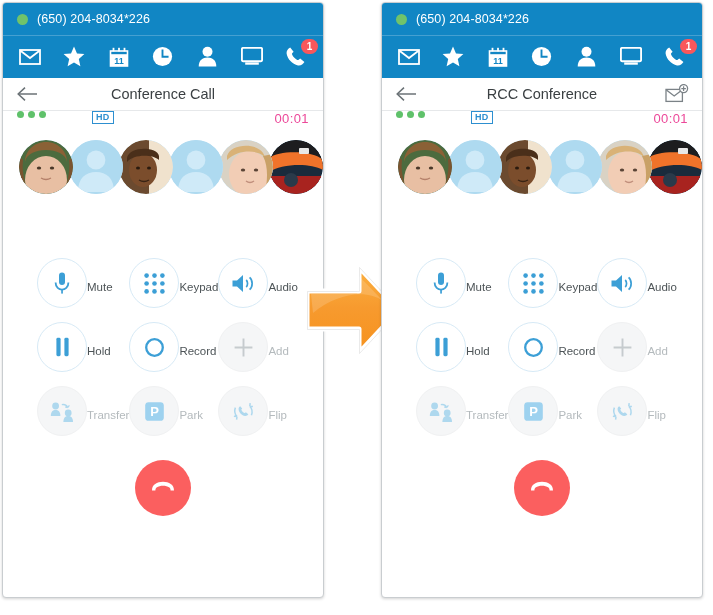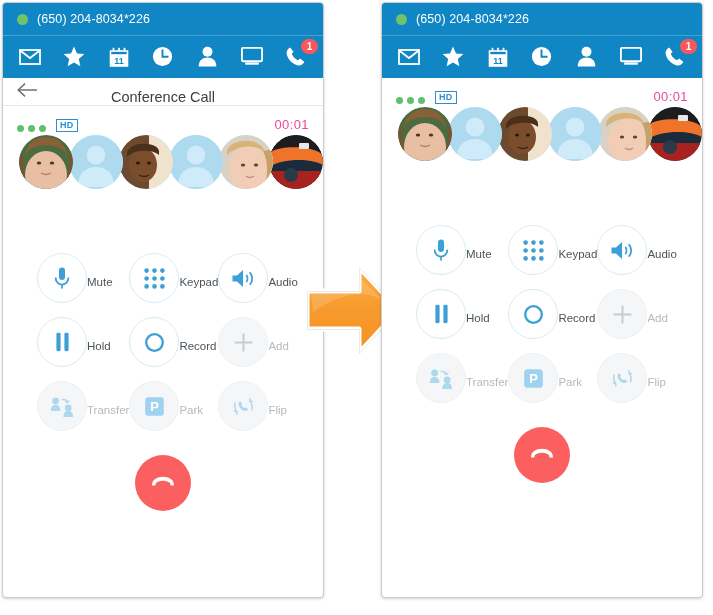--- a/index.html
+++ b/index.html
@@ -83,24 +83,24 @@
     font-size: 10px;
     font-weight: bold;
     line-height: 15px;
     text-align: center;
     padding: 0 4px;
   }
 
   
   .title-bar {
     position: relative;
-    height: 28px;
+    height: 33px;
     border-bottom: 1px solid #e6e8ea;
     display: flex;
-    align-items: flex-end;
+    align-items: center;
   }
   .back-arrow {
     position: absolute;
     left: 10px;
     width: 30px; height: 30px;
     display: flex; align-items: center; justify-content: center;
     cursor: pointer;
   }
   .title-text {
     flex: 1;
@@ -114,21 +114,22 @@
     width: 26px; height: 22px;
     display: flex; align-items: center; justify-content: center;
     cursor: pointer;
   }
 
   
   .status-strip {
     height: 26px;
     padding: 0 14px;
     display: flex;
-    align-items: flex-end;
+    align-items: flex-start;
+    gap: 36px;
   }
   .sig-dots { display: flex; gap: 4px; }
   .sig-dots i {
     width: 7px; height: 7px; border-radius: 50%;
     background: #5fc16a; display: block;
   }
   .hd-badge {
     margin-left: 10px;
     border: 1px solid #2d8fd0;
     color: #2d8fd0;
@@ -582,20 +583,37 @@
         </div>
         <div class="nav-icon">
           <svg width="21" height="21" viewBox="0 0 21 21">
               <path d="M5.2 1.5 C3 2.6 1.2 5 1.6 7.6 C2.4 13.2 7.3 18.3 13 19.4 C15.6 19.9 18.2 18.2 19.4 16 L15.2 12.5 C14.2 13.3 13.3 14.4 12.2 13.9 C9.8 12.7 8.1 10.9 7.1 8.6 C6.6 7.5 7.8 6.7 8.6 5.8 Z" fill="#fff"></path>
             </svg>
           <span class="badge">1</span>
         </div>
       </div>
     </div>
 
+    <div class="title-bar">
+      <div class="back-arrow">
+        <svg width="22" height="16" viewBox="0 0 22 16">
+            <path d="M1.2 8 H20" stroke="#6b7276" stroke-width="1.5" fill="none"></path>
+            <path d="M8 1.6 L1.2 8 L8 14.4" stroke="#6b7276" stroke-width="1.5" fill="none"></path>
+          </svg>
+      </div>
+      <div class="title-text">RCC Conference</div>
+      <div class="invite-icon">
+        <svg width="24" height="21" viewBox="0 0 24 21">
+          <rect x="1" y="5.4" width="16.4" height="12" fill="none" stroke="#7b8287" stroke-width="1.3"></rect>
+          <path d="M1.4 5.9 L9.2 12 L17 5.9" fill="none" stroke="#7b8287" stroke-width="1.3"></path>
+          <circle cx="18.6" cy="4.6" r="4" fill="#ffffff" stroke="#7b8287" stroke-width="1.3"></circle>
+          <path d="M18.6 2.3 V6.9 M16.3 4.6 H20.9" stroke="#7b8287" stroke-width="1.2"></path>
+        </svg>
+      </div>
+    </div>
 
     <div class="status-strip">
       <span class="sig-dots">
           <i></i>
           <i></i>
           <i></i>
         </span>
       <span class="hd-badge">HD</span>
       <span class="timer">00:01</span>
     </div>

